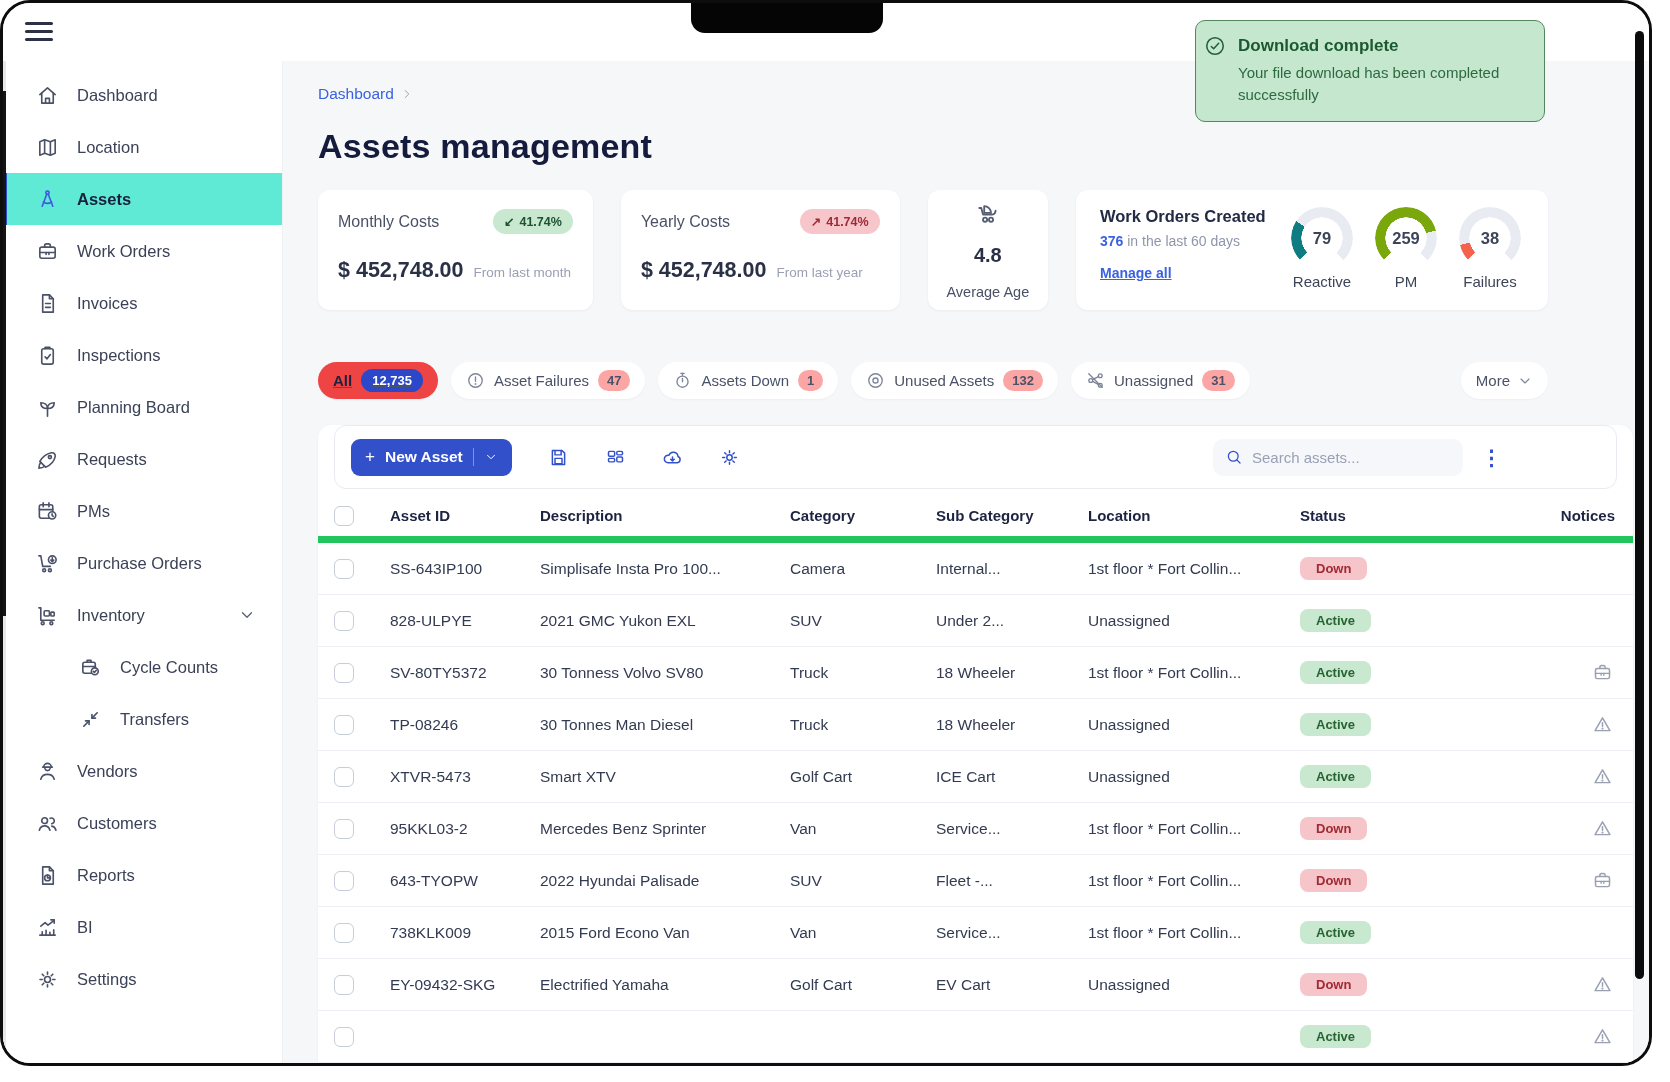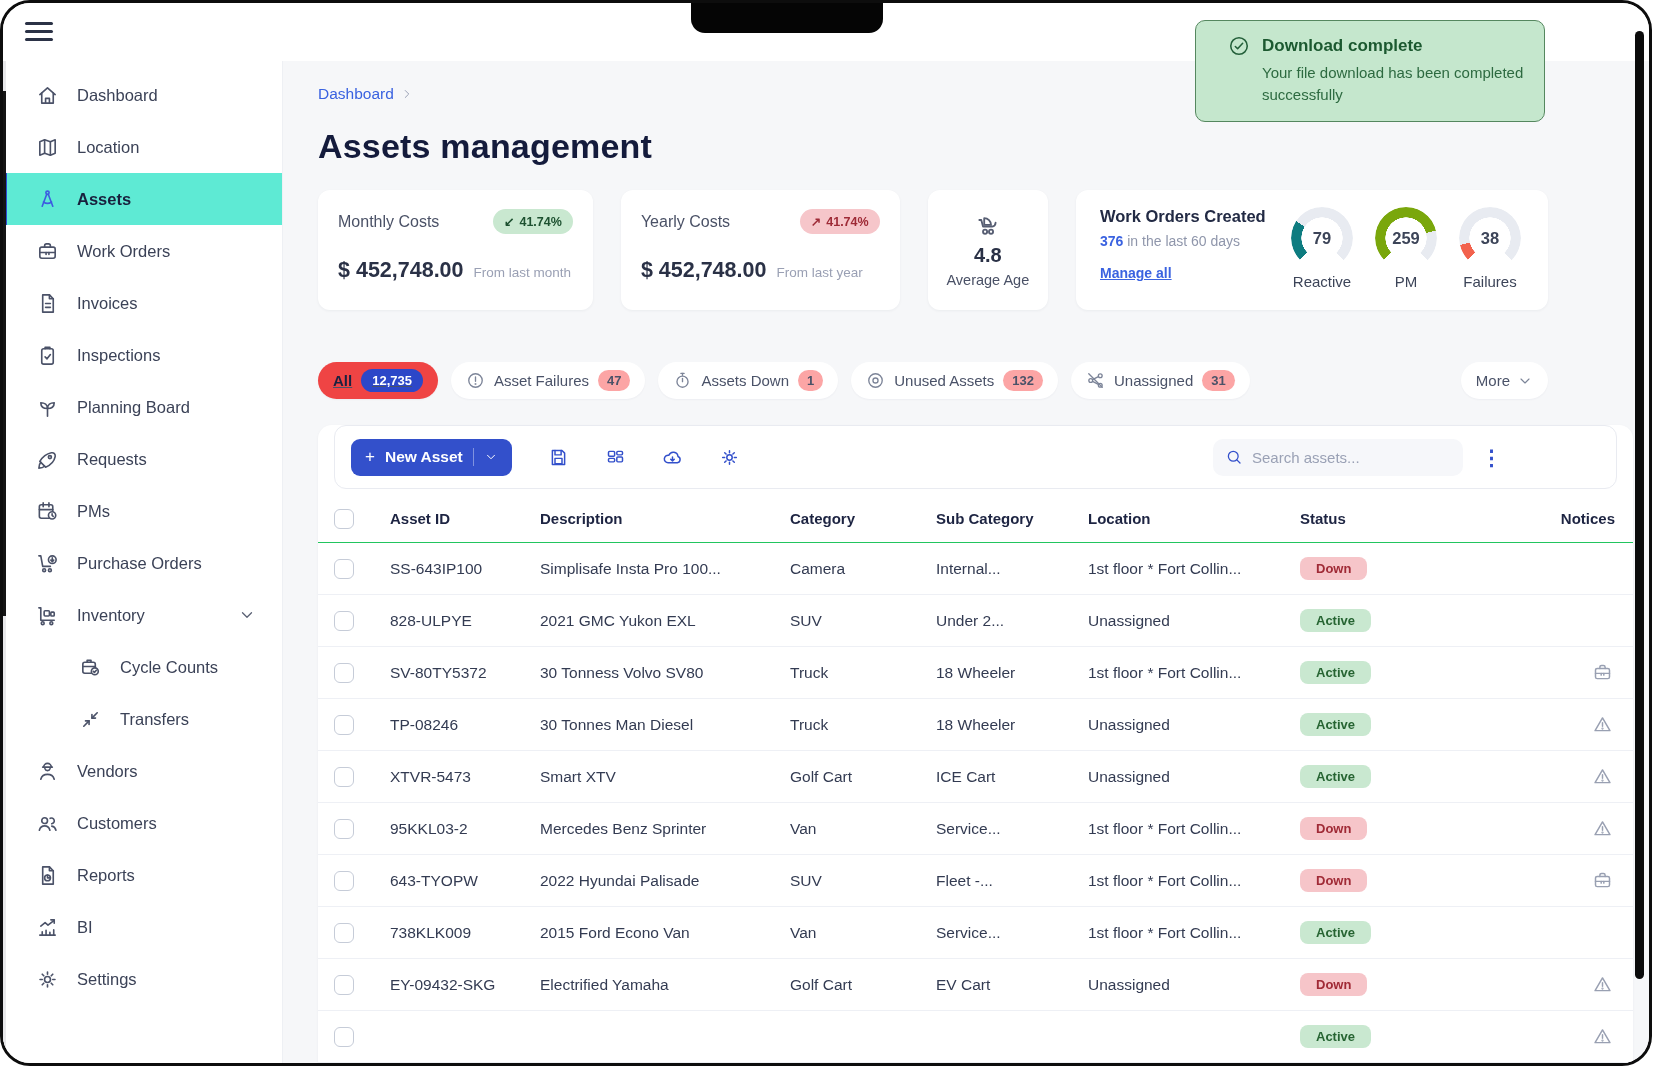--- a/index.html
+++ b/index.html
@@ -37,21 +37,21 @@
   .stat-money { width:282px; height:120px; padding:19px 20px; }
   .stat-money.yearly { width:286px; }
   .stat-head { display:flex; align-items:center; justify-content:space-between; }
   .stat-label { font-size:16px; color:#4a5166; }
   .pill { border-radius:999px; font-size:12.5px; font-weight:bold; padding:5px 11px; display:inline-flex; gap:5px; align-items:center; }
   .pill.down { background:#c9e8d0; color:#1d5130; }
   .pill.up { background:#f6c6ca; color:#9e2a36; }
   .stat-valrow { margin-top:24px; display:flex; align-items:baseline; gap:10px; }
   .stat-value { font-size:21.5px; font-weight:bold; color:#2a3146; }
   .stat-cap { font-size:13.5px; color:#9aa0b4; }
-  .stat-age { width:124px; height:120px; display:flex; flex-direction:column; align-items:center; justify-content:center; gap:5px; }
+  .stat-age { width:124px; height:120px; display:flex; flex-direction:column; align-items:center; justify-content:center; gap:17px; }
   .stat-age .i { width:26px; height:26px; color:#565d72; }
   .age-val { font-size:20px; font-weight:bold; color:#2a3146; }
   .age-label { font-size:14.5px; color:#4a5166; }
   .stat-wo { flex:1; height:120px; padding:17px 18px 0 24px; display:flex; }
   .wo-left { width:182px; }
   .wo-title { font-size:16.5px; font-weight:bold; color:#222a44; }
   .wo-line { margin-top:7px; font-size:14px; color:#8f96ab; }
   .wo-count { color:#3a62e0; font-weight:bold; }
   .wo-link { display:inline-block; margin-top:16px; font-size:14px; font-weight:bold; color:#3a62e0; text-decoration:underline; cursor:pointer; }
   .gauges { display:flex; gap:4px; margin-left:auto; }
@@ -89,32 +89,32 @@
   .search-group { margin-left:auto; display:flex; align-items:center; gap:14px; }
   .search-box { width:250px; height:37px; background:#f6f7fa; border-radius:10px; display:flex;
                 align-items:center; gap:9px; padding:0 12px; }
   .search-box .i { width:18px; height:18px; color:#3350cb; flex:0 0 auto; }
   .search-box input { border:none; outline:none; background:transparent; font-size:15px; width:100%;
                       color:#b91c1c; font-family:inherit; }
   .search-box input::placeholder { color:#9aa1b5; }
   .kebab { color:#3350cb; font-size:21px; font-weight:bold; cursor:pointer; line-height:1; padding:2px 4px; }
   
   .tgrid { display:grid; grid-template-columns:56px 150px 250px 146px 152px 212px 162px 1fr; align-items:center; padding:0 16px; }
-  .thead { height:48px; border-bottom:1px solid #22c55e; font-weight:bold; font-size:15px; color:#1d2442; }
+  .thead { height:48px; border-bottom:7px solid #22c55e; font-weight:bold; font-size:15px; color:#1d2442; }
   .trow { height:52px; border-bottom:1px solid #eef0f5; font-size:15.5px; color:#333b52; }
   .cb { width:20px; height:20px; border:1.5px solid #c6ccd8; border-radius:6px; background:#fff; cursor:pointer; }
   .cell { white-space:nowrap; overflow:hidden; text-overflow:ellipsis; padding-right:14px; }
   .badge { display:inline-block; border-radius:8px; padding:4px 16px; font-size:13px; font-weight:bold; }
   .b-down { background:#f6c5c9; color:#a02a36; }
   .b-active { background:#c9e8d0; color:#266432; }
   .notice { justify-self:end; width:21px; height:21px; color:#99a0b2; margin-right:4px; }
   .col-notice-h { text-align:right; padding-right:2px; }
   
   .toast { position:absolute; top:17px; right:104px; width:350px; background:#c5e7cd; border:1.5px solid #55875f;
-           border-radius:10px; padding:14px 16px 15px 32px; z-index:50; }
+           border-radius:10px; padding:14px 16px 15px 8px; z-index:50; }
   .toast-head { display:flex; align-items:center; gap:12px; }
   .toast-head .i { width:22px; height:22px; color:#24603a; flex:0 0 auto; }
   .toast-title { font-size:17px; font-weight:bold; color:#1c5930; }
   .toast-msg { margin:5px 0 0 34px; font-size:15px; color:#2d6a40; line-height:1.45; }
   
   .sb-right { position:absolute; right:5px; top:28px; width:9px; height:948px; background:#0b0b0b; border-radius:5px; z-index:60; }
   .sb-left-track { position:absolute; left:0; top:58px; width:3px; height:1005px; background:#e8e8ea; z-index:61; }
   .sb-left { position:absolute; left:0; top:88px; width:3px; height:525px; background:#141414; z-index:62; }
 </style>
 </head>

